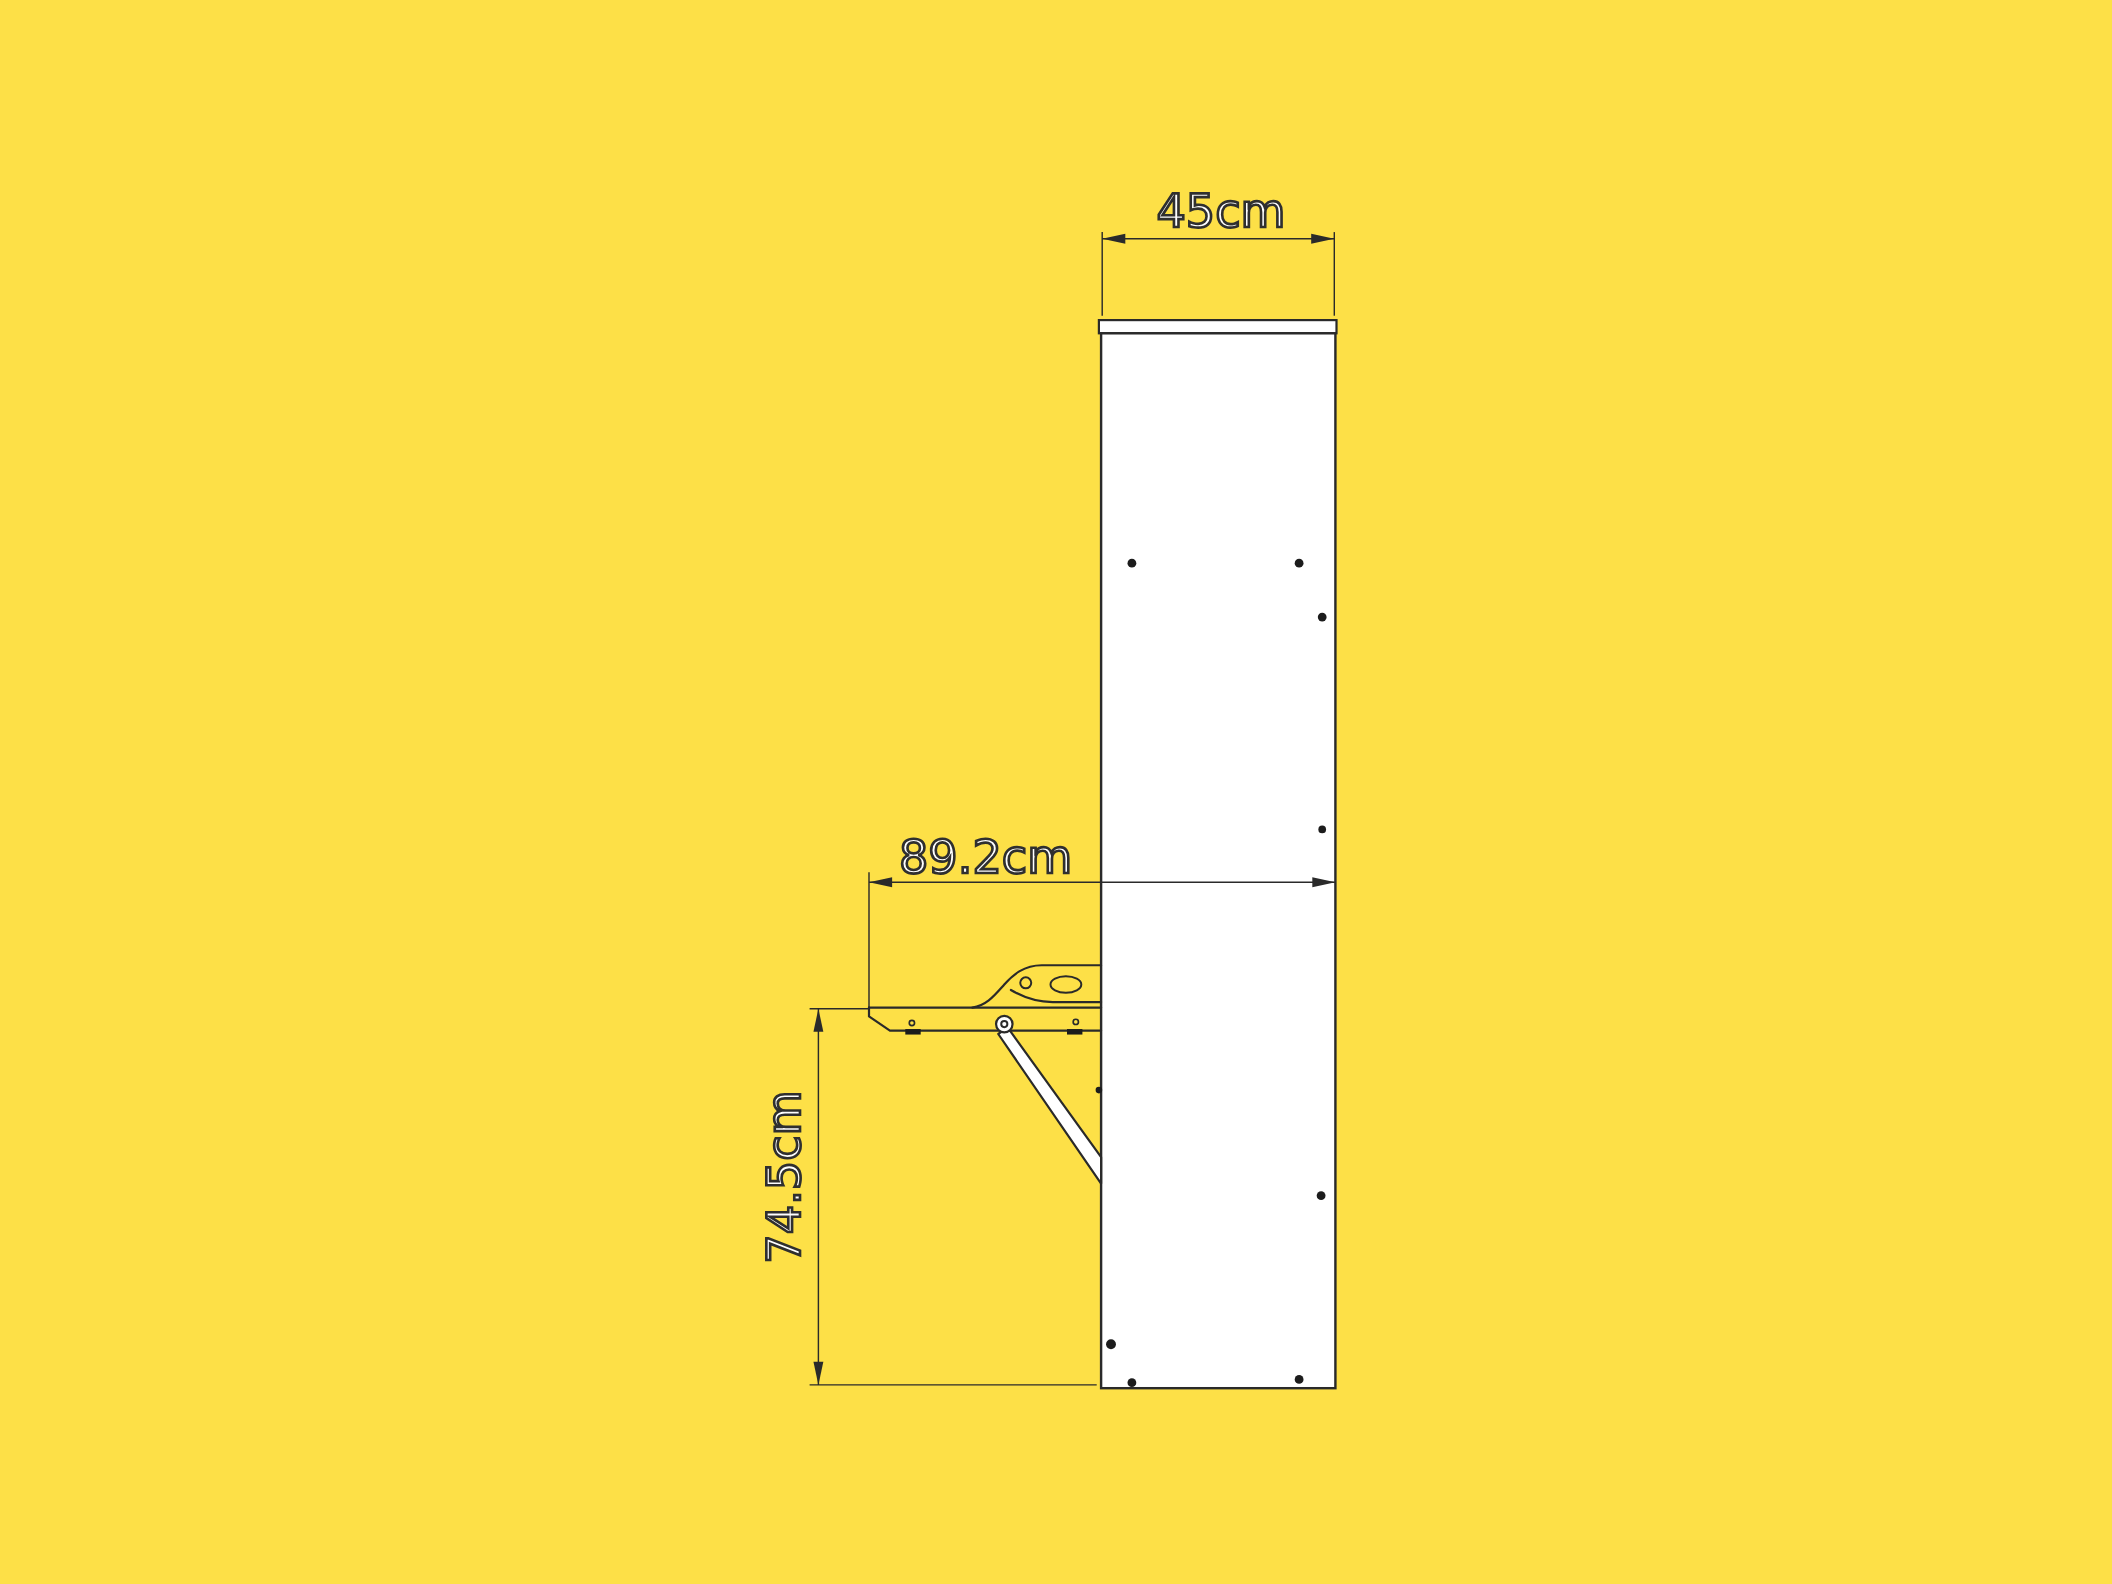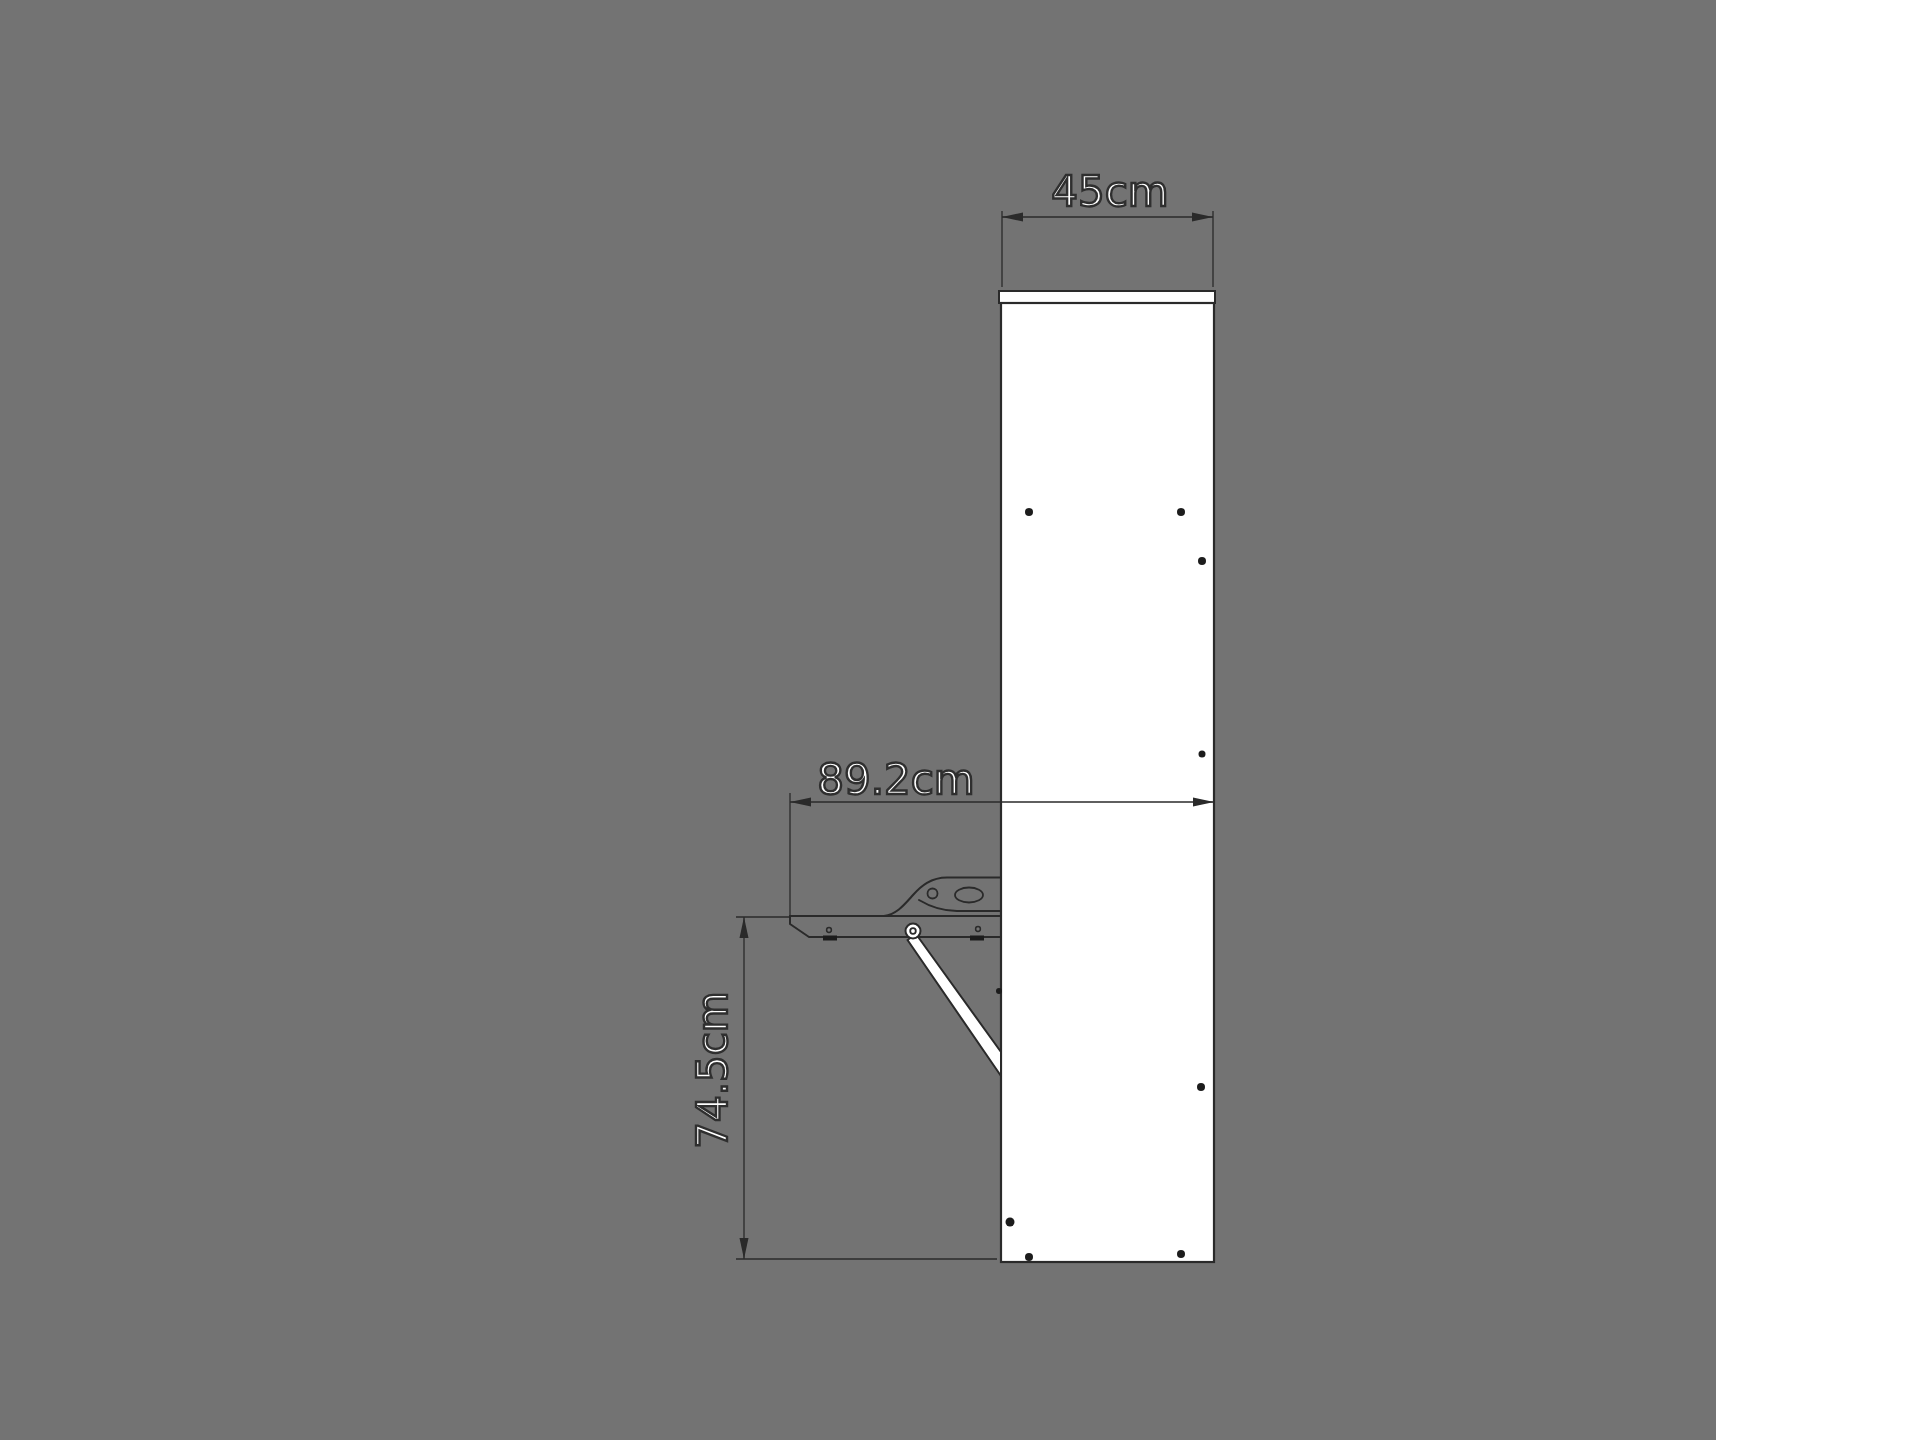--- a/index.html
+++ b/index.html
@@ -2,23 +2,23 @@
 <html><head>
 <meta charset="utf-8">
 <style>
   html, body {
     margin: 0;
     padding: 0;
     background: #ffffff;
   }
   .stage {
     position: relative;
-    width: 1716px;
+    width: 1920px;
     height: 1440px;
-    background: #737373;
+    background: #fde047;
     overflow: hidden;
   }
   svg {
     display: block;
     width: 1920px;
     height: 1440px;
   }
   .dim-label {
     font-family: "DejaVu Sans", sans-serif;
     font-size: 42px;

